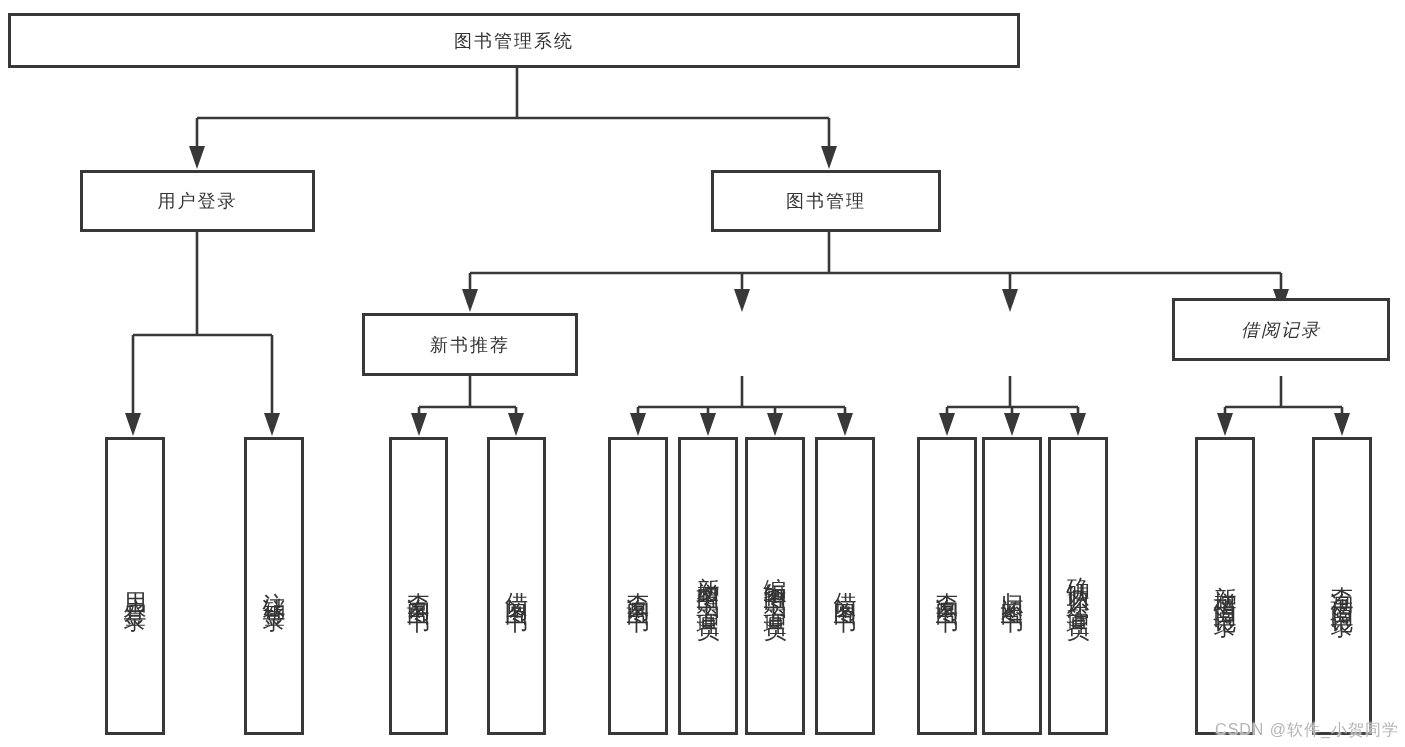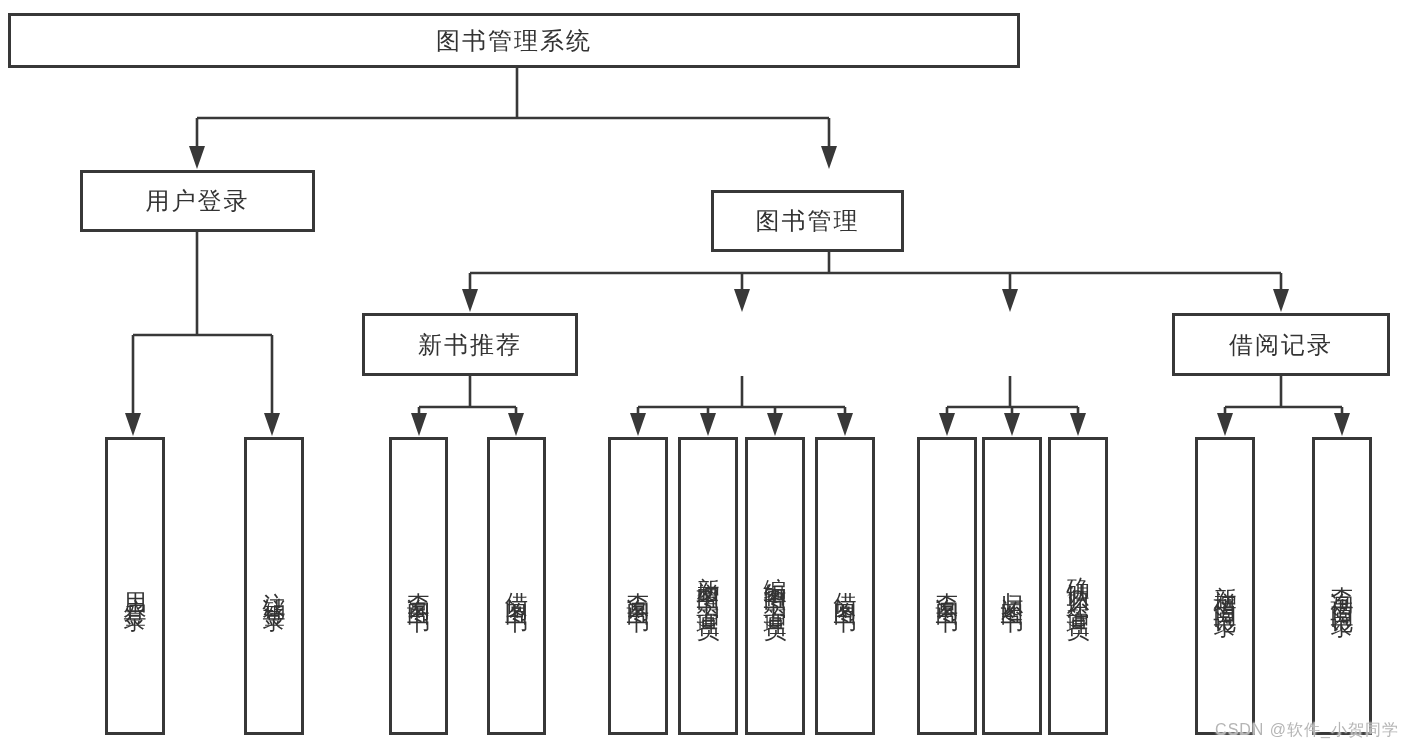--- a/index.html
+++ b/index.html
@@ -33,21 +33,21 @@
   .wires polygon { fill: var(--line); stroke: none; }
 
   .node {
     position: absolute;
     background: var(--background);
     border: 3px solid var(--line);
     color: var(--text);
     display: flex;
     align-items: center;
     justify-content: center;
-    font-size: 24px;
+    font-size: 18px;
     letter-spacing: 2px;
     white-space: nowrap;
   }
 
   .node.leaf {
     writing-mode: vertical-rl;
     text-orientation: mixed;
     font-size: 23px;
     letter-spacing: 6px;
     line-height: 1;
@@ -128,24 +128,24 @@
     <path d="M1225,407 H1342"></path>
     <path d="M1225,407 V413"></path>
     <polygon points="1217,413 1233,413 1225,436"></polygon>
     <path d="M1342,407 V413"></path>
     <polygon points="1334,413 1350,413 1342,436"></polygon>
   </svg>
 
   <div class="node" style="left:8px; top:13px; width:1012px; height:55px;">图书管理系统</div>
 
   <div class="node" style="left:80px; top:170px; width:235px; height:62px;">用户登录</div>
-  <div class="node" style="left:711px; top:170px; width:193px; height:62px;margin-top:20px;">图书管理</div>
+  <div class="node" style="left:711px; top:170px; width:230px; height:62px;">图书管理</div>
 
   <div class="node" style="left:362px; top:313px; width:216px; height:63px;">新书推荐</div>
-  <div class="node" style="left:1172px; top:313px; width:218px; height:63px;">借阅记录</div>
+  <div class="node" style="left:1172px; top:298px; width:218px; height:63px;font-style:italic;">借阅记录</div>
 
   <div class="node leaf" style="left:105px; top:437px; width:60px; height:298px;">用户登录</div>
   <div class="node leaf" style="left:244px; top:437px; width:60px; height:298px;">注销登录</div>
 
   <div class="node leaf" style="left:389px; top:437px; width:59px; height:298px;">查询图书</div>
   <div class="node leaf" style="left:487px; top:437px; width:59px; height:298px;">借阅图书</div>
 
   <div class="node leaf" style="left:608px; top:437px; width:60px; height:298px;">查询图书</div>
   <div class="node leaf" style="left:678px; top:437px; width:60px; height:298px;">新增图书（管理员）</div>
   <div class="node leaf" style="left:745px; top:437px; width:60px; height:298px;">编辑图书（管理员）</div>

